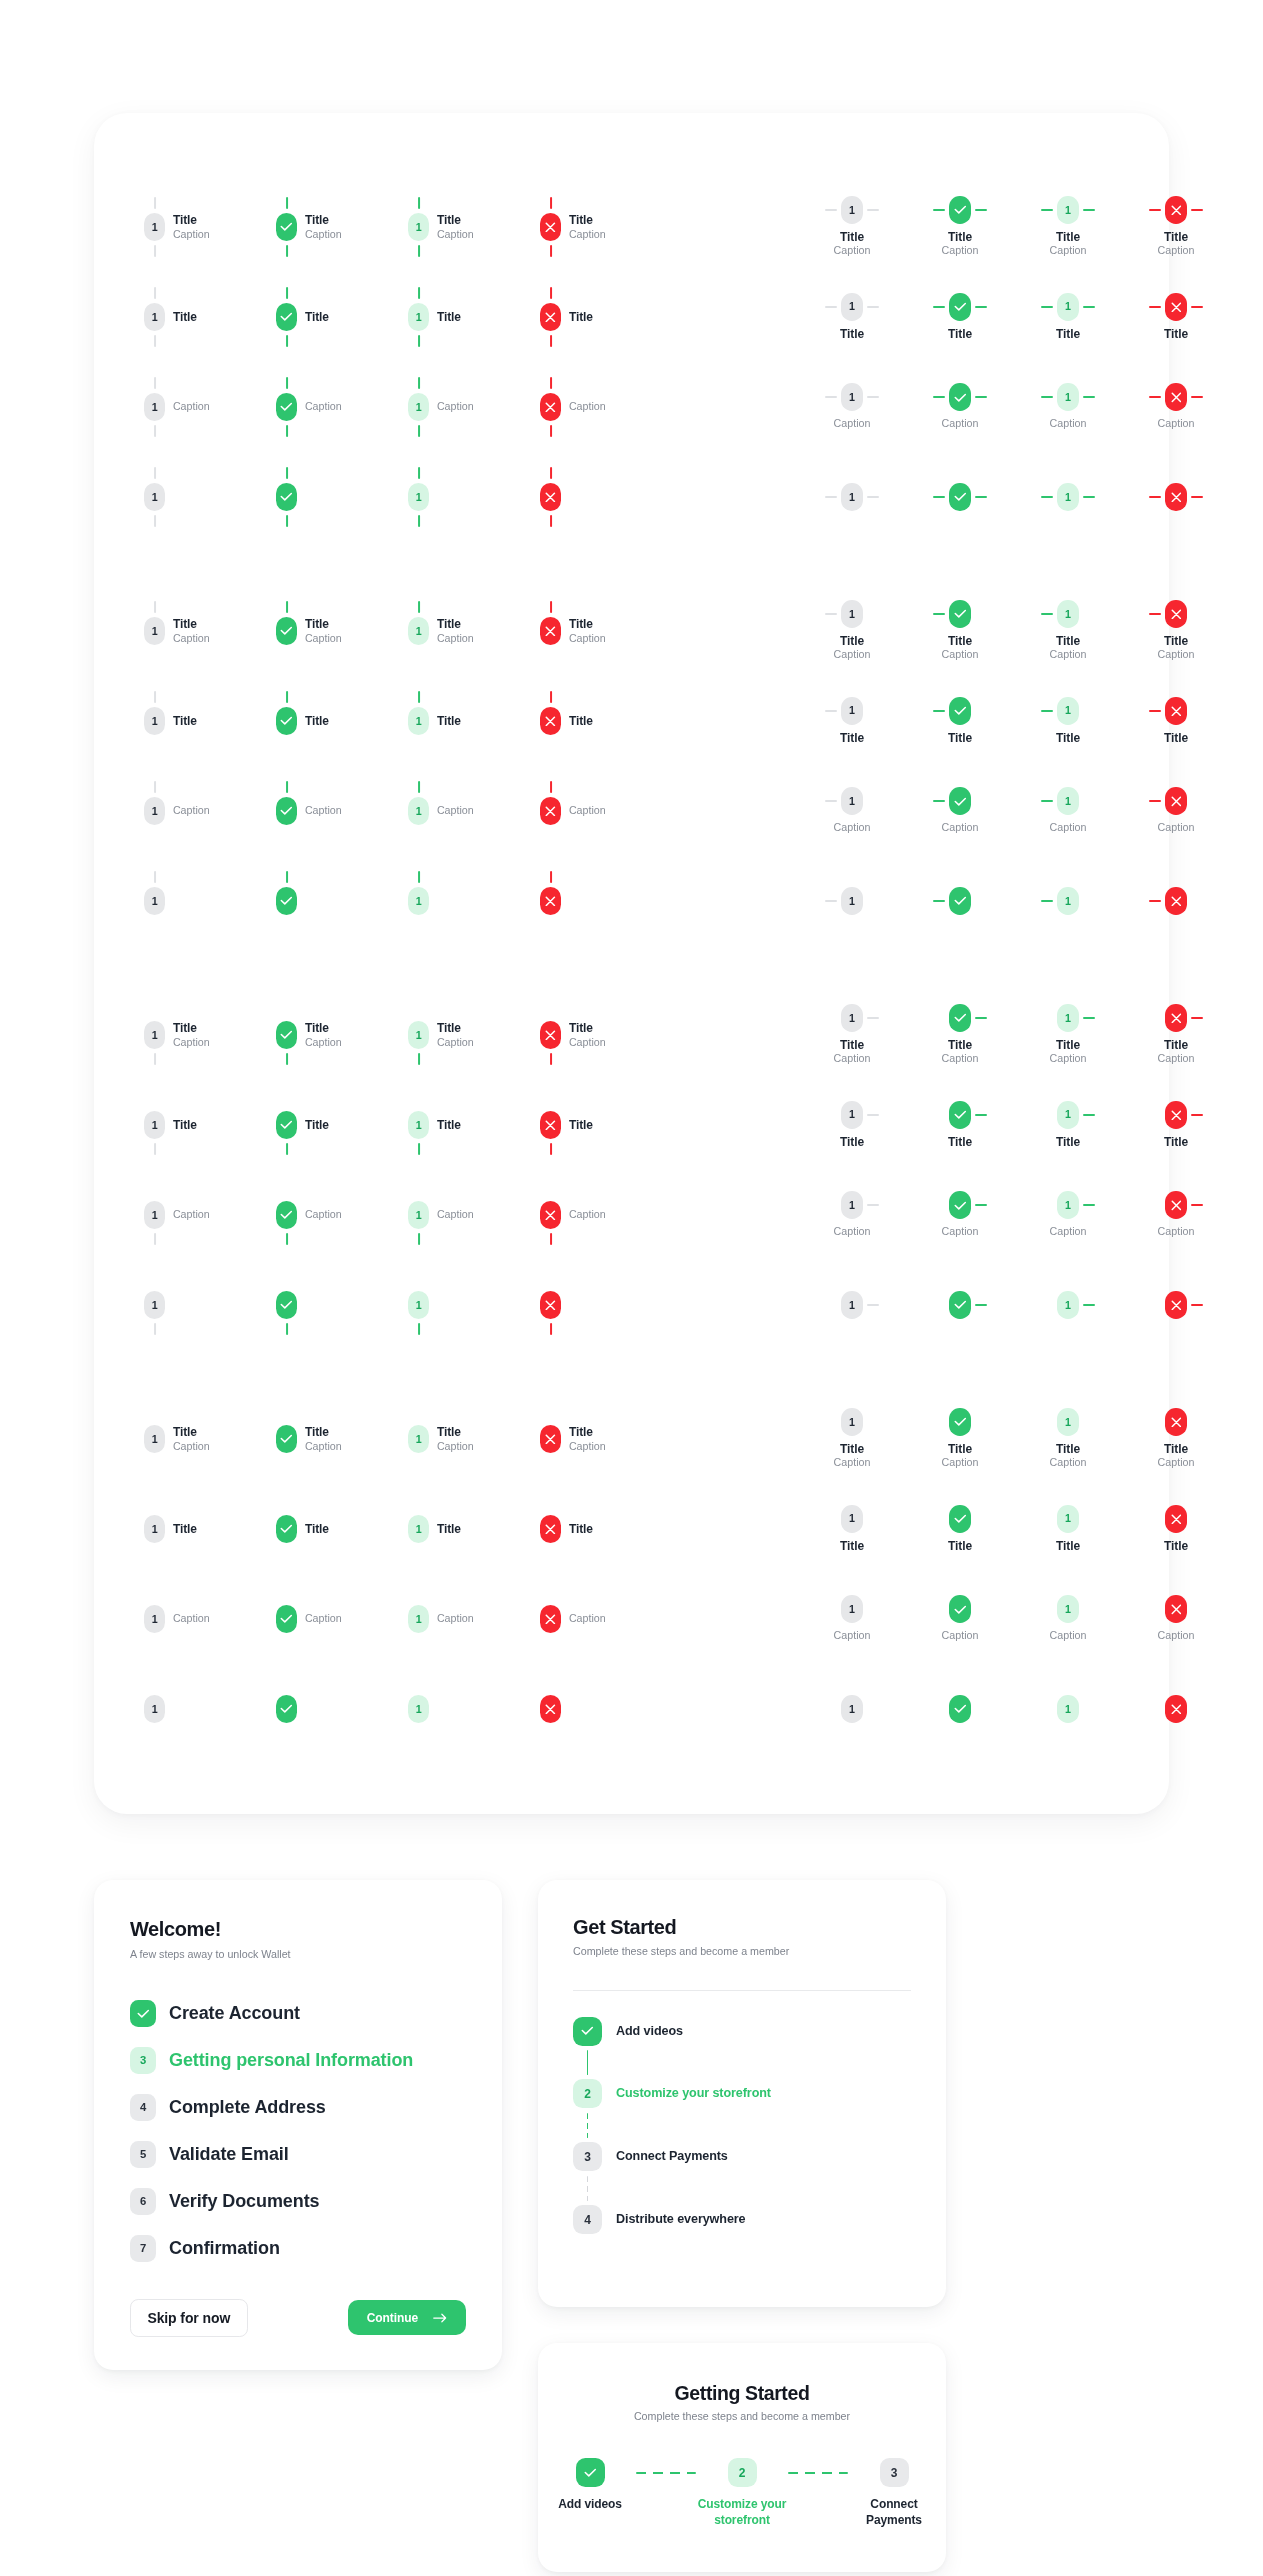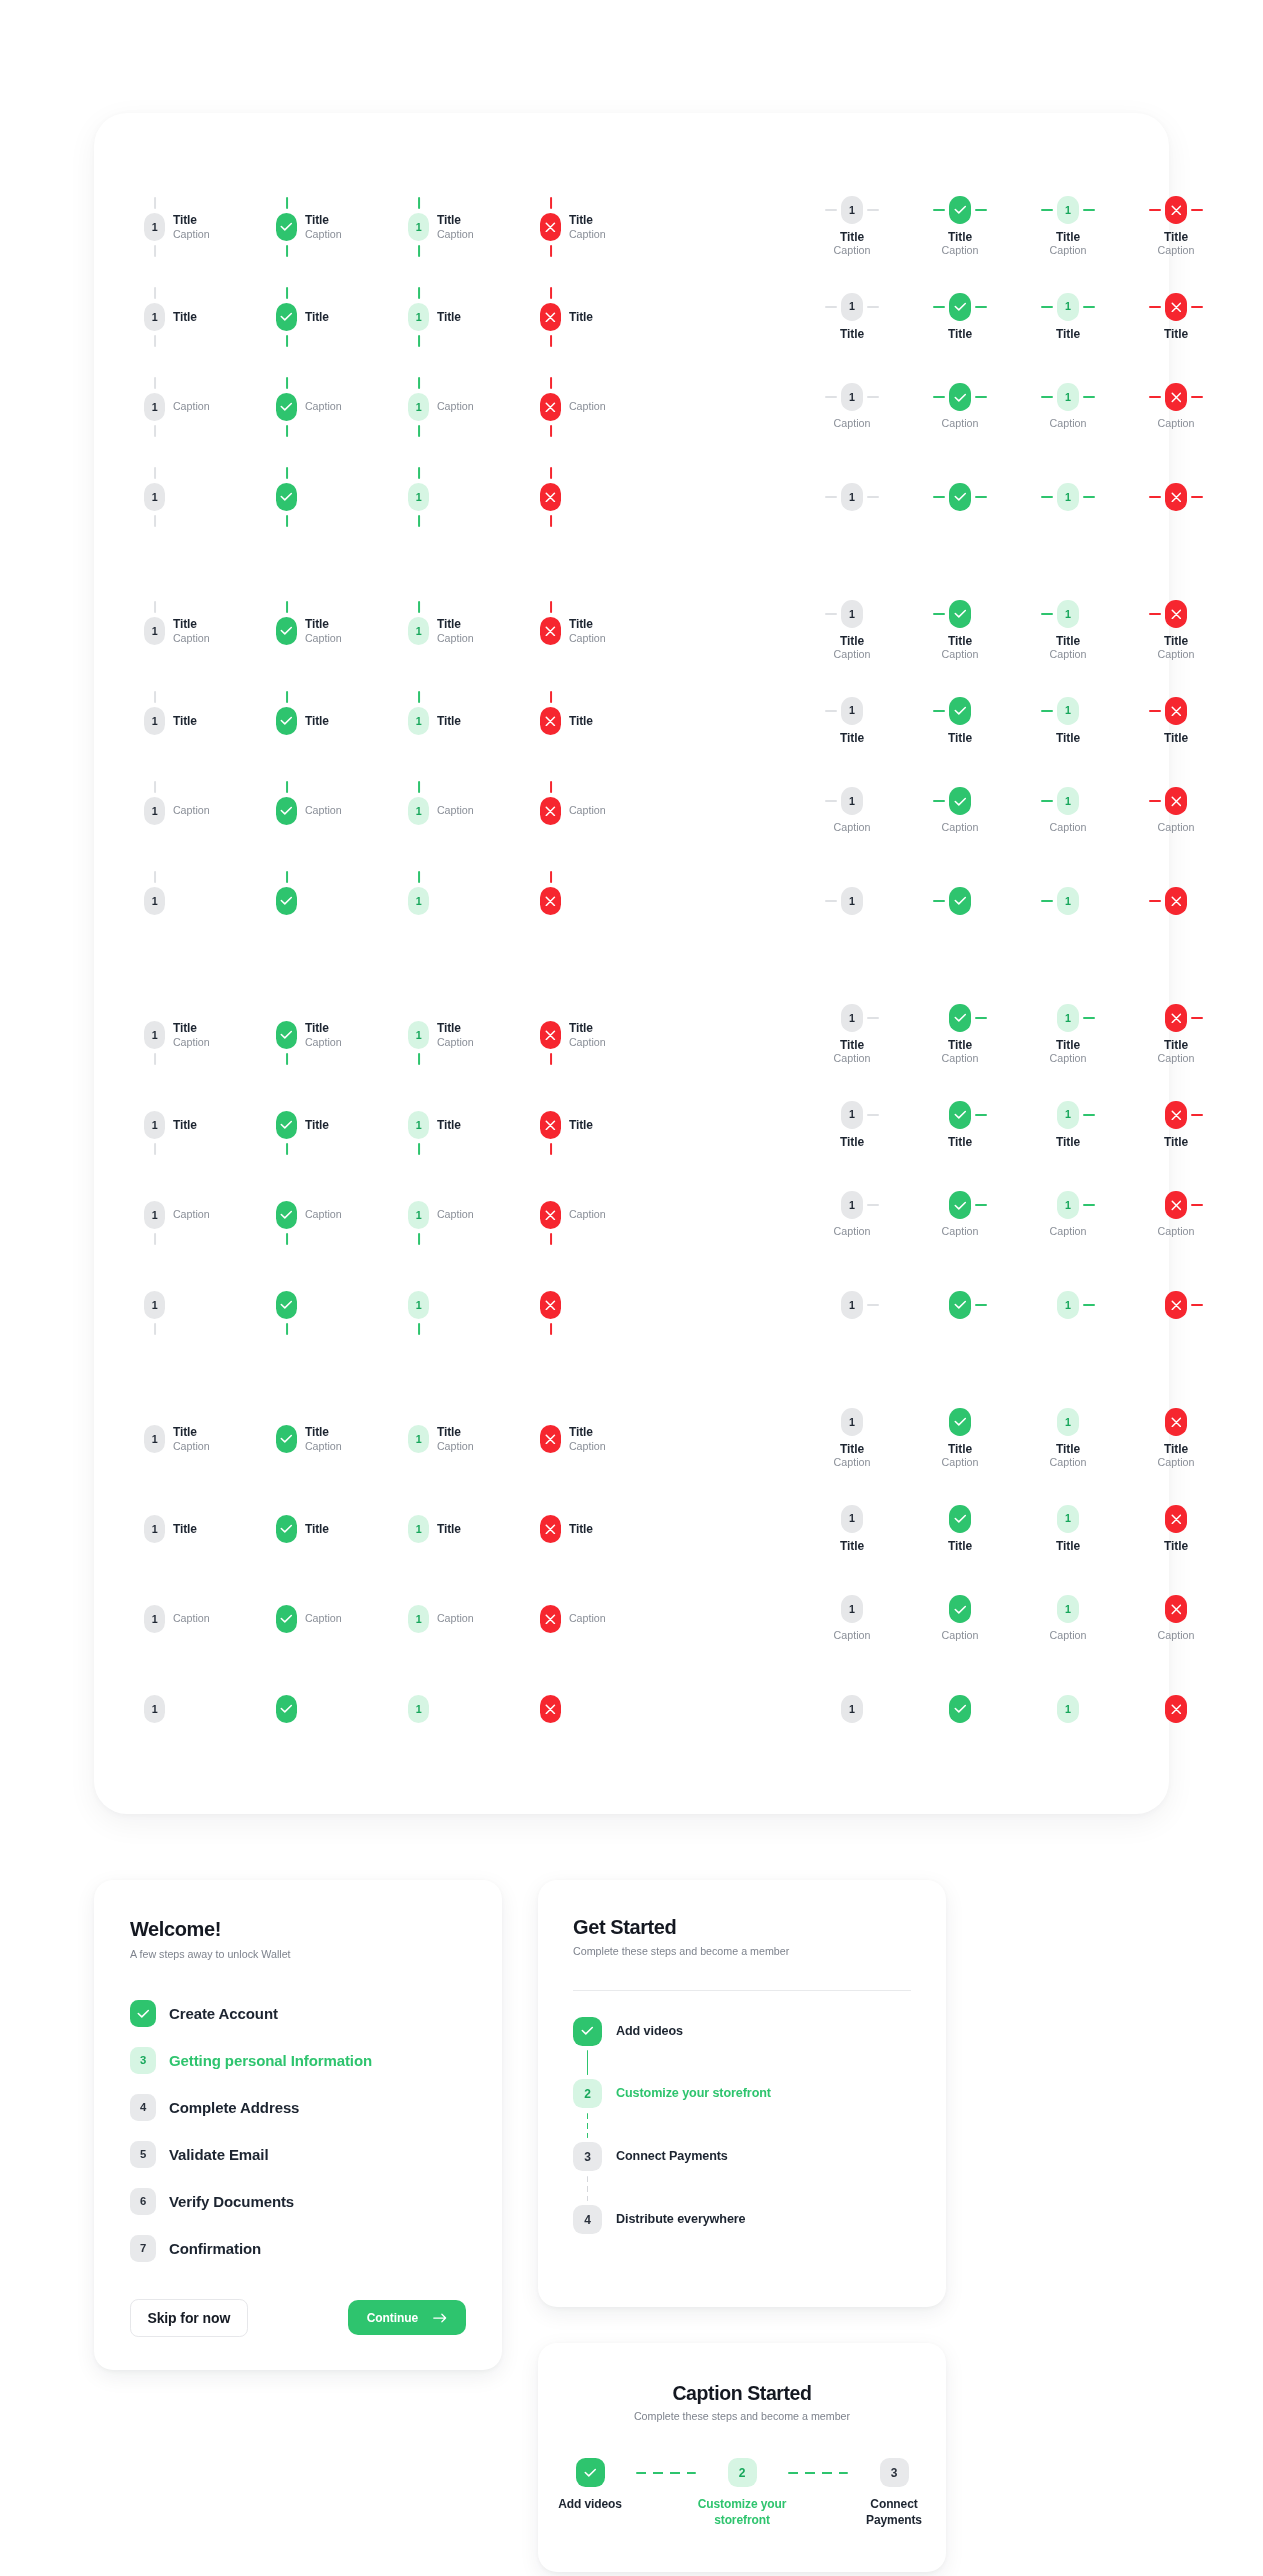--- a/index.html
+++ b/index.html
@@ -198,21 +198,21 @@
   }
   .w-dot {
     width: 26.4px; height: 26.4px; border-radius: 8.2px;
     flex: 0 0 26.4px;
     display: flex; align-items: center; justify-content: center;
     font-size: 11.3px; font-weight: 700; line-height: 1;
   }
   .w-dot.default { background: #e8e9eb; color: #2a313c; }
   .w-dot.done    { background: #2ec46e; color: #fff; }
   .w-dot.active  { background: #d6f5e3; color: #17a75b; }
-  .w-label { font-size: 15px; font-weight: 700; color: #1c2430; letter-spacing: -0.1px; }
+  .w-label { font-size: 18px; font-weight: 700; color: #1c2430; letter-spacing: -0.1px; }
   .w-label.is-active { color: #2ec46e; }
 
   .w-actions {
     display: flex; align-items: center; justify-content: space-between;
     margin-top: 26.4px;
   }
   .btn-ghost {
     background: #ffffff;
     border: 0.6px solid #e6e7ea;
     border-radius: 8.2px;
@@ -2235,21 +2235,21 @@
                   <span>4</span>
                 </div>
                 <i class="g-line none"></i>
               </div>
               <div class="g-label">Distribute everywhere</div>
             </div>
           </div>
       </div>
 
       <div class="card getting">
-        <div class="gh-title">Caption Started</div>
+        <div class="gh-title">Getting Started</div>
         <div class="gh-sub">Complete these steps and become a member</div>
         <div class="gh-steps" id="getting-steps">
             <div class="gh-step">
               <div class="gh-dot done">
                 <svg width="12.6" height="9.4" viewBox="0 0 20 15" fill="none">
                   <path d="M2 7.2l5.6 5.4L18 2.4" stroke="#fff" stroke-width="2.4" stroke-linecap="round" stroke-linejoin="round"></path>
                 </svg>
               </div>
               <div class="gh-label">Add videos</div>
             </div>

